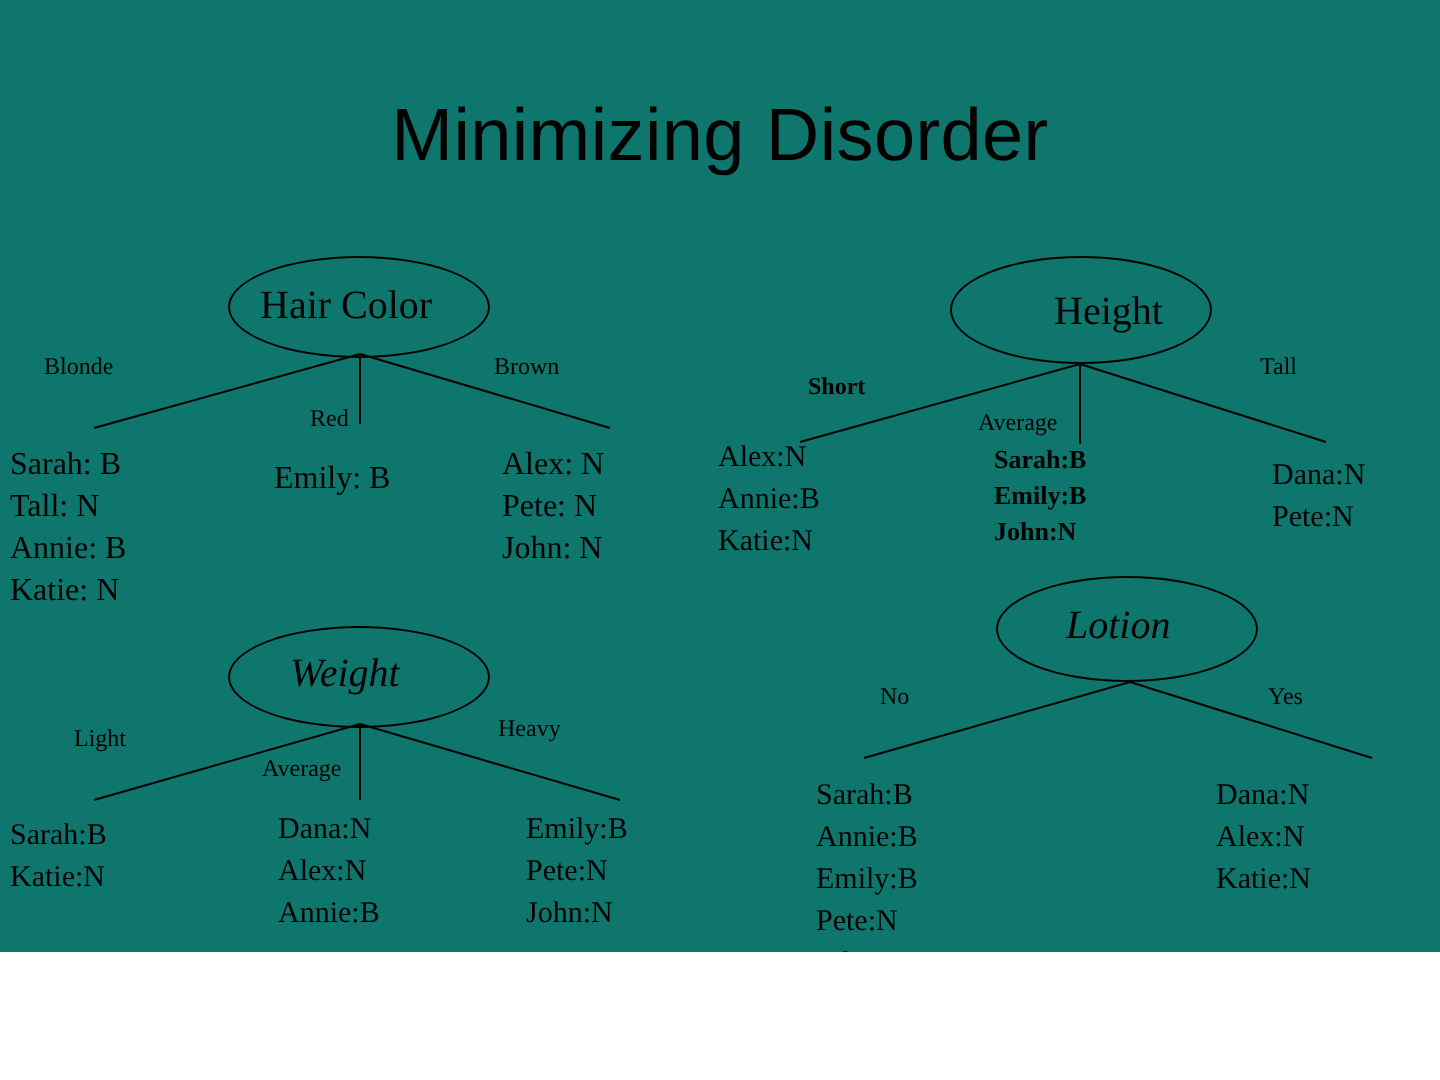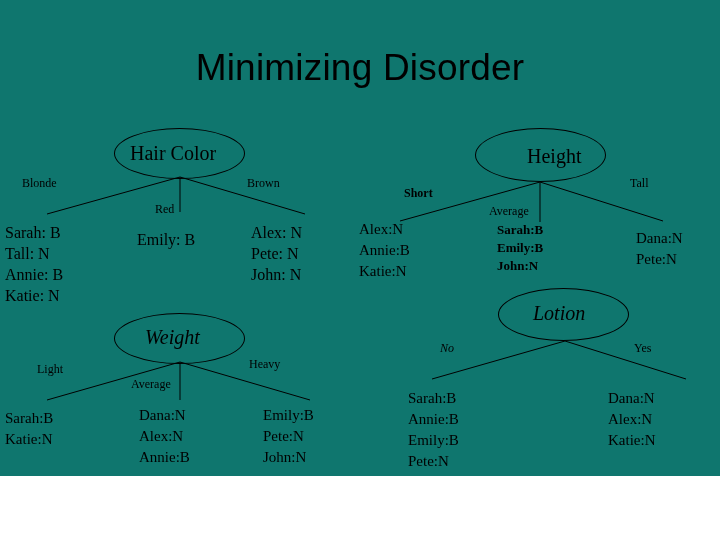--- a/index.html
+++ b/index.html
@@ -178,21 +178,21 @@
   <div class="tree">
 
     <svg class="edges" width="720" height="540">
       <line x1="565" y1="341" x2="432" y2="379" stroke="#000000" stroke-width="1"></line>
       <line x1="565" y1="341" x2="686" y2="379" stroke="#000000" stroke-width="1"></line>
     </svg>
 
     <div class="node-ellipse" style="left:498px; top:288px; width:131px; height:53px;"></div>
     <div class="node-label" style="left:533px; top:302px;font-style:italic;">Lotion</div>
 
-    <div class="branch-label" style="left:440px; top:337px;font-style:italic;">No</div>
+    <div class="branch-label" style="left:440px; top:337px;">No</div>
     <div class="branch-label" style="left:634px; top:337px;">Yes</div>
 
     <div class="leaf-col size-md" style="left:408px; top:388px;">
       <span class="leaf-item">Sarah:B</span>
       <span class="leaf-item">Annie:B</span>
       <span class="leaf-item">Emily:B</span>
       <span class="leaf-item">Pete:N</span>
       <span class="leaf-item">John:N</span>
     </div>
 

